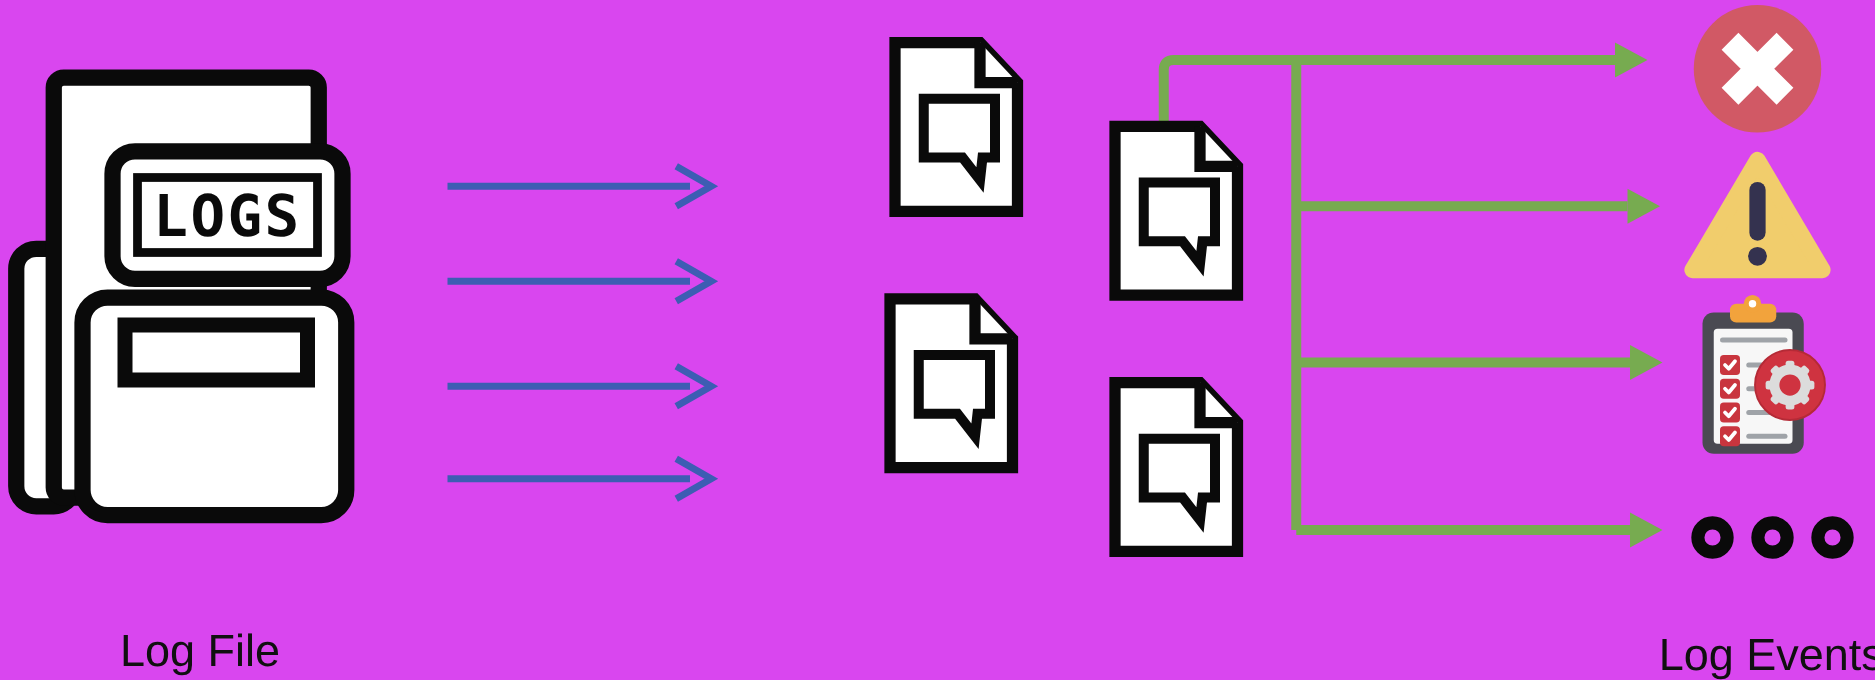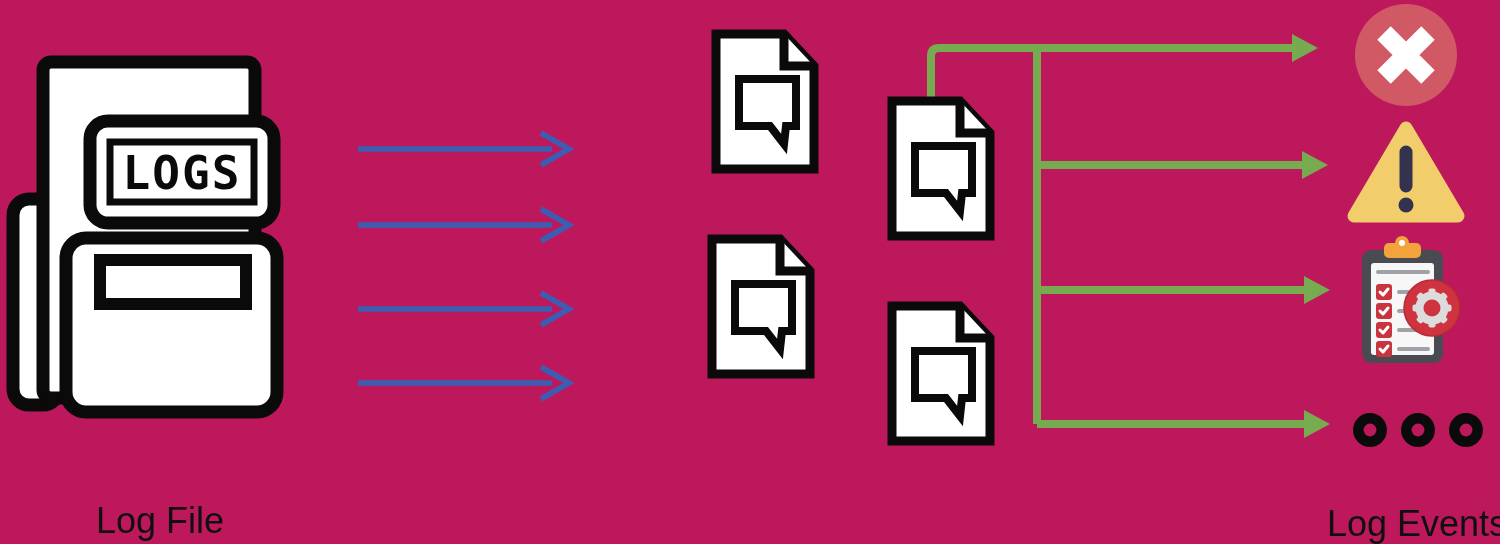--- a/index.html
+++ b/index.html
@@ -1,17 +1,17 @@
 <!DOCTYPE html>
 <html style="--blue-arrow: #3D5DB3; --green-connector: #77AB50; --error-red: #D15965; --warning-yellow: #F1CD6C; --warning-glyph: #34324F; --clipboard-frame: #4A4A52; --clipboard-paper: #F7F7F7; --clip-orange: #F2A33C; --checkbox-red: #C9353E; --gear-badge-red: #CF3340; --gear-gray: #DCDCDC; --list-line-gray: #9FA3A8; --icon-outline: #0A0A0A;"><head>
 <meta charset="utf-8">
 <style>
   html,body{margin:0;padding:0;background:#ffffff;}
   body{font-family:"Liberation Sans", sans-serif;}
-  .canvas{position:relative;width:1500px;height:544px;background:#be185d;overflow:hidden;}
+  .canvas{position:relative;width:1500px;height:544px;background:#d946ef;overflow:hidden;}
   .layer{position:absolute;left:0;top:0;width:1500px;height:544px;}
   .flow-label{
     position:absolute;
     transform:translateX(-50%);
     font-size:36px;
     line-height:1;
     color:#101010;
     white-space:nowrap;
     letter-spacing:0px;
   }

